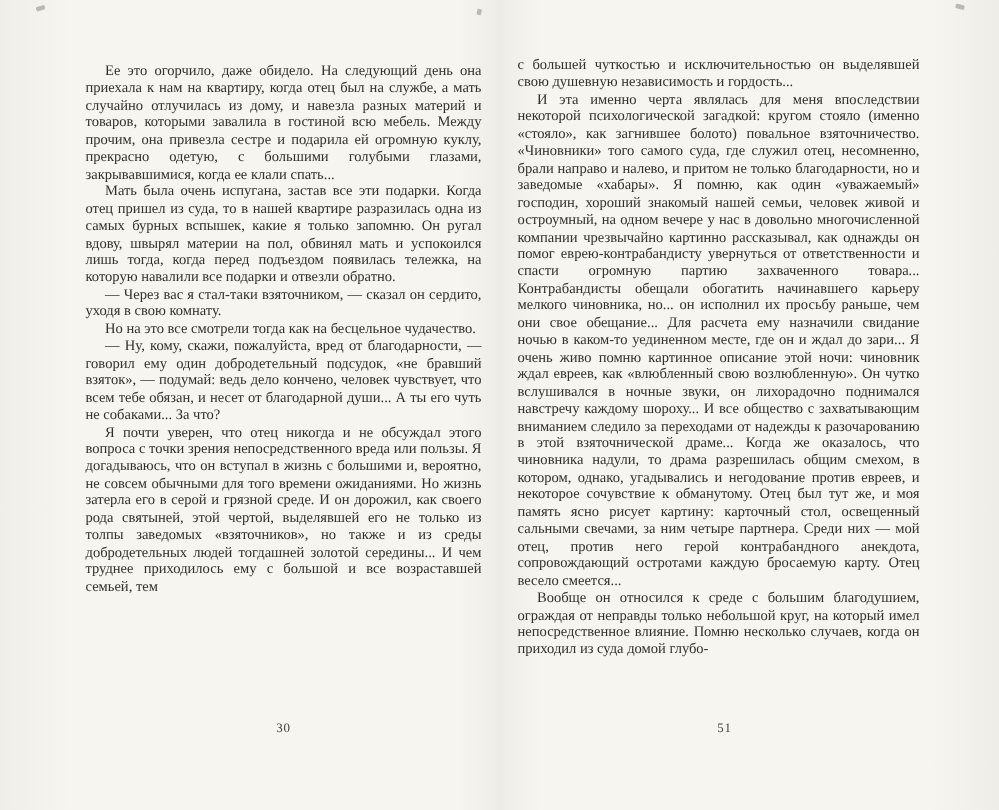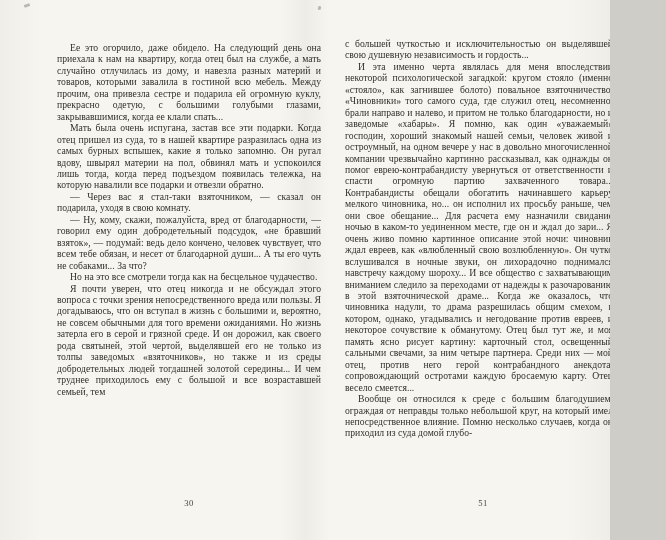--- a/index.html
+++ b/index.html
@@ -1,38 +1,38 @@
 <!DOCTYPE html>
 <html><head>
 <meta charset="utf-8">
 <style>
   html,body{margin:0;padding:0;background:#cfcdc8;}
   .spread{
     position:relative;
-    width:610px;height:540px;
+    width:666px;height:540px;
     margin:0;
     background:linear-gradient(90deg,#f0eee8 0%,#f7f5f0 7%,#f7f5f0 46%,#eeece6 50%,#f7f5f0 54%,#f7f5f0 93%,#efede7 100%);
     overflow:hidden;
     font-family:"Liberation Serif","DejaVu Serif",serif;
     color:#33302b;
   }
   .page-col{
     position:absolute;
     font-size:9.7px;
     line-height:11.45px;
     text-align:justify;
   }
   .col-left{left:57px;top:42px;width:264px;}
   .col-right{left:345px;top:38px;width:268px;}
   .para{margin:0;padding:0;}
   .indent{text-indent:13px;}
   .no-indent{text-indent:0;}
   .pagenum{
     position:absolute;
-    top:498px;
+    top:480px;
     width:264px;
     text-align:center;
     font-size:8.6px;
     color:#46423c;
     letter-spacing:0.5px;
   }
   .pagenum-left{left:57px;}
   .pagenum-right{left:349px;width:268px;}
   .speck{position:absolute;background:#8d8a82;opacity:0.55;border-radius:1px;}
   .speck-1{left:24px;top:4px;width:6px;height:3px;transform:rotate(-18deg);}
@@ -44,23 +44,23 @@
 
 <div class="spread">
 
   <div class="speck speck-1"></div>
   <div class="speck speck-2"></div>
   <div class="speck speck-3"></div>
 
   <div class="page-col col-left">
     <p class="para indent">Ее это огорчило, даже обидело. На следующий день она приехала к нам на квартиру, когда отец был на службе, а мать случайно отлучилась из дому, и навезла разных материй и товаров, которыми завалила в гостиной всю мебель. Между прочим, она привезла сестре и подарила ей огромную куклу, прекрасно одетую, с большими голубыми глазами, закрывавшимися, когда ее клали спать...</p>
     <p class="para indent">Мать была очень испугана, застав все эти подарки. Когда отец пришел из суда, то в нашей квартире разразилась одна из самых бурных вспышек, какие я только запомню. Он ругал вдову, швырял материи на пол, обвинял мать и успокоился лишь тогда, когда перед подъездом появилась тележка, на которую навалили все подарки и отвезли обратно.</p>
-    <p class="para indent">— Через вас я стал-таки взяточником, — сказал он подарила, уходя в свою комнату.</p>
+    <p class="para indent">— Через вас я стал-таки взяточником, — сказал он сердито, уходя в свою комнату.</p>
+    <p class="para indent">Но на это все смотрели тогда как на бесцельное чудачество.</p>
     <p class="para indent">— Ну, кому, скажи, пожалуйста, вред от благодарности, — говорил ему один добродетельный подсудок, «не бравший взяток», — подумай: ведь дело кончено, человек чувствует, что всем тебе обязан, и несет от благодарной души... А ты его чуть не собаками... За что?</p>
-    <p class="para indent">Но на это все смотрели тогда как на бесцельное чудачество.</p>
     <p class="para indent">Я почти уверен, что отец никогда и не обсуждал этого вопроса с точки зрения непосредственного вреда или пользы. Я догадываюсь, что он вступал в жизнь с большими и, вероятно, не совсем обычными для того времени ожиданиями. Но жизнь затерла его в серой и грязной среде. И он дорожил, как своего рода святыней, этой чертой, выделявшей его не только из толпы заведомых «взяточников», но также и из среды добродетельных людей тогдашней золотой середины... И чем труднее приходилось ему с большой и все возраставшей семьей, тем</p>
   </div>
 
   <div class="page-col col-right">
     <p class="para no-indent">с большей чуткостью и исключительностью он выделявшей свою душевную независимость и гордость...</p>
     <p class="para indent">И эта именно черта являлась для меня впоследствии некоторой психологической загадкой: кругом стояло (именно «стояло», как загнившее болото) повальное взяточничество. «Чиновники» того самого суда, где служил отец, несомненно, брали направо и налево, и притом не только благодарности, но и заведомые «хабары». Я помню, как один «уважаемый» господин, хороший знакомый нашей семьи, человек живой и остроумный, на одном вечере у нас в довольно многочисленной компании чрезвычайно картинно рассказывал, как однажды он помог еврею-контрабандисту увернуться от ответственности и спасти огромную партию захваченного товара... Контрабандисты обещали обогатить начинавшего карьеру мелкого чиновника, но... он исполнил их просьбу раньше, чем они свое обещание... Для расчета ему назначили свидание ночью в каком-то уединенном месте, где он и ждал до зари... Я очень живо помню картинное описание этой ночи: чиновник ждал евреев, как «влюбленный свою возлюбленную». Он чутко вслушивался в ночные звуки, он лихорадочно поднимался навстречу каждому шороху... И все общество с захватывающим вниманием следило за переходами от надежды к разочарованию в этой взяточнической драме... Когда же оказалось, что чиновника надули, то драма разрешилась общим смехом, в котором, однако, угадывались и негодование против евреев, и некоторое сочувствие к обманутому. Отец был тут же, и моя память ясно рисует картину: карточный стол, освещенный сальными свечами, за ним четыре партнера. Среди них — мой отец, против него герой контрабандного анекдота, сопровождающий остротами каждую бросаемую карту. Отец весело смеется...</p>
     <p class="para indent">Вообще он относился к среде с большим благодушием, ограждая от неправды только небольшой круг, на который имел непосредственное влияние. Помню несколько случаев, когда он приходил из суда домой глубо-</p>
   </div>
 
   <div class="pagenum pagenum-left">30</div>

